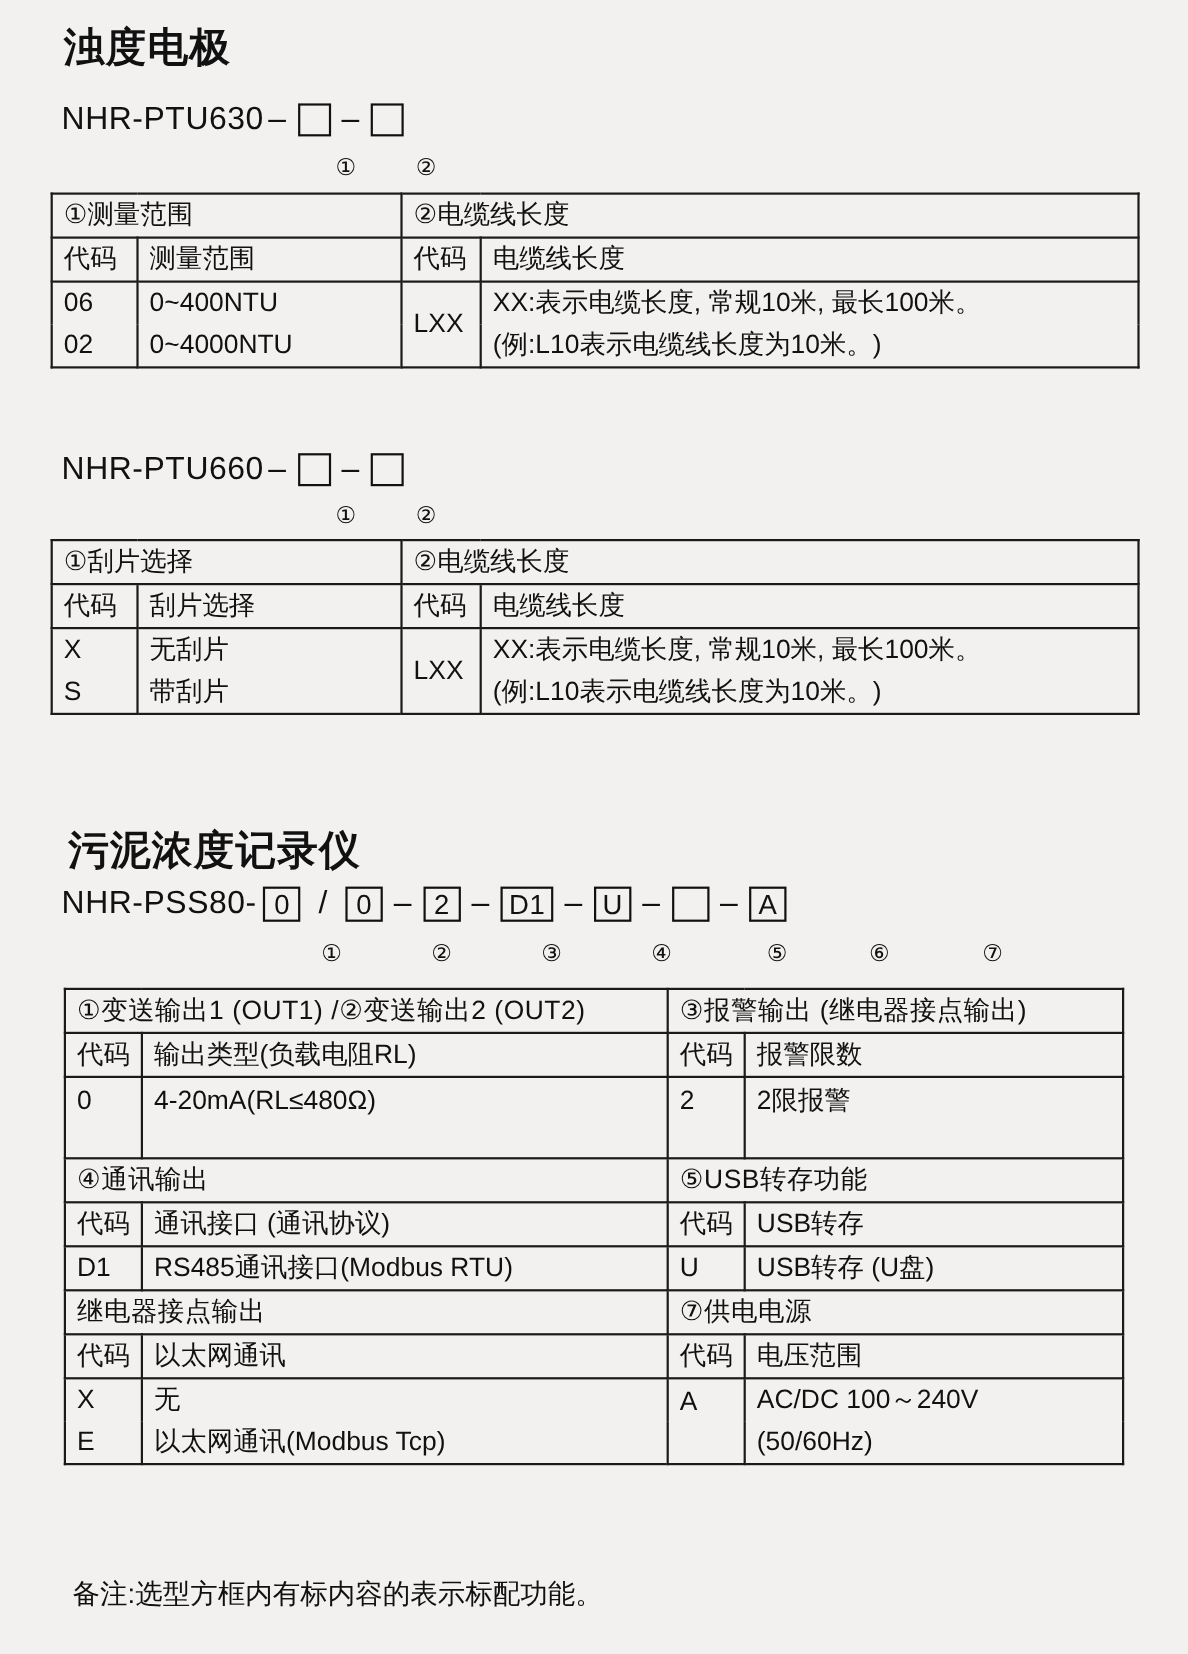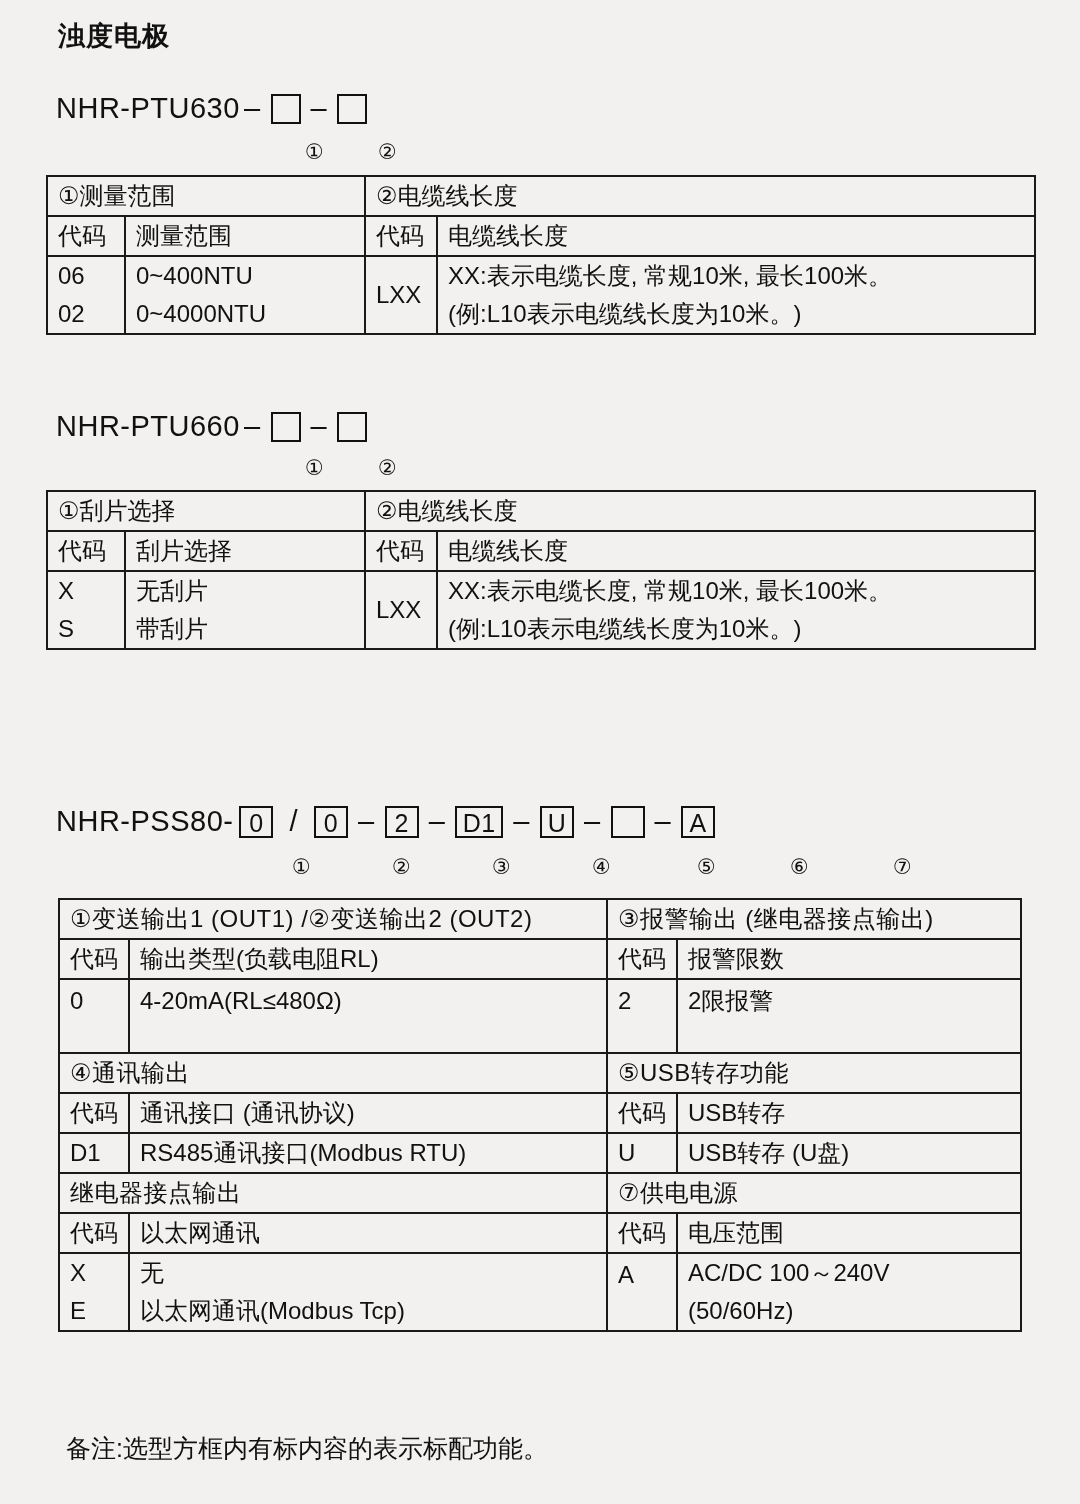--- a/index.html
+++ b/index.html
@@ -18,21 +18,21 @@
   .page {
     position: relative;
     width: 1080px;
     height: 1504px;
     box-sizing: border-box;
     padding: 0 44px;
   }
 
   
   .section-title {
-    font-size: 27px;
+    font-size: 37px;
     font-weight: 700;
     letter-spacing: 1px;
     margin: 0;
     padding: 0;
   }
   .h-turbidity {
     position: absolute;
     left: 58px;
     top: 18px;
   }
@@ -216,20 +216,21 @@
         <td style="border-bottom:none;">XX:表示电缆长度, 常规10米, 最长100米。</td>
       </tr>
       <tr>
         <td class="c" style="border-top:none;">S</td>
         <td style="border-top:none;">带刮片</td>
         <td style="border-top:none;">(例:L10表示电缆线长度为10米。)</td>
       </tr>
     </tbody>
   </table>
 
+  <h1 class="section-title h-sludge">污泥浓度记录仪</h1>
 
   <div class="model-line" style="left:56px; top:805px;">
     <span class="model-text">NHR-PSS80-</span>
     <span class="boxslot filled">0</span>
     <span class="slash">/</span>
     <span class="boxslot filled">0</span>
     <span class="dash">–</span>
     <span class="boxslot filled">2</span>
     <span class="dash">–</span>
     <span class="boxslot filled" style="width:48px;">D1</span>

